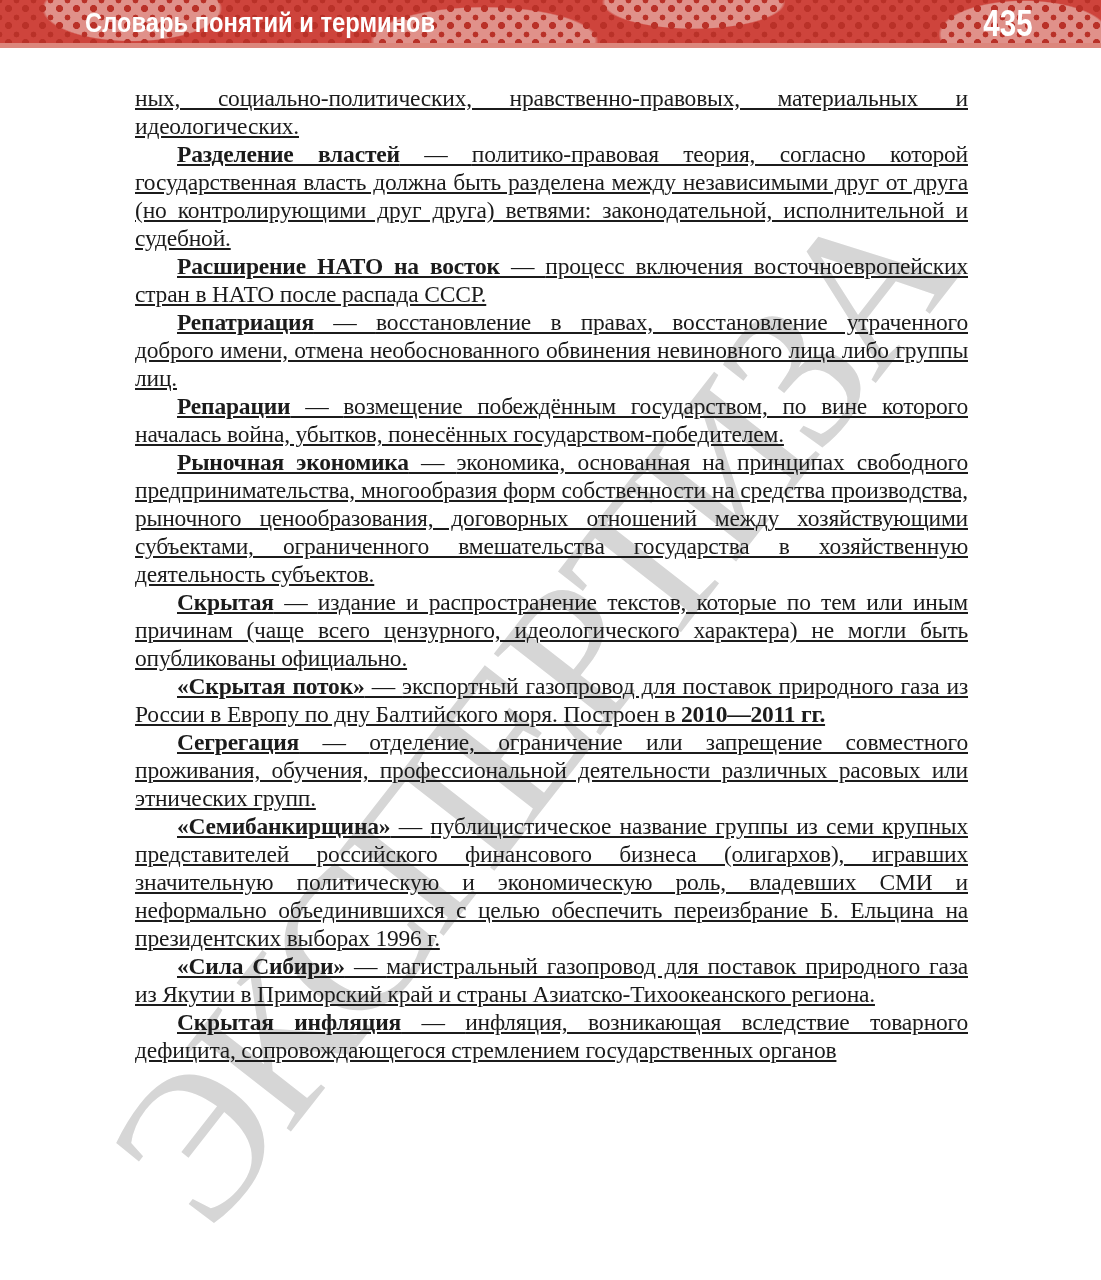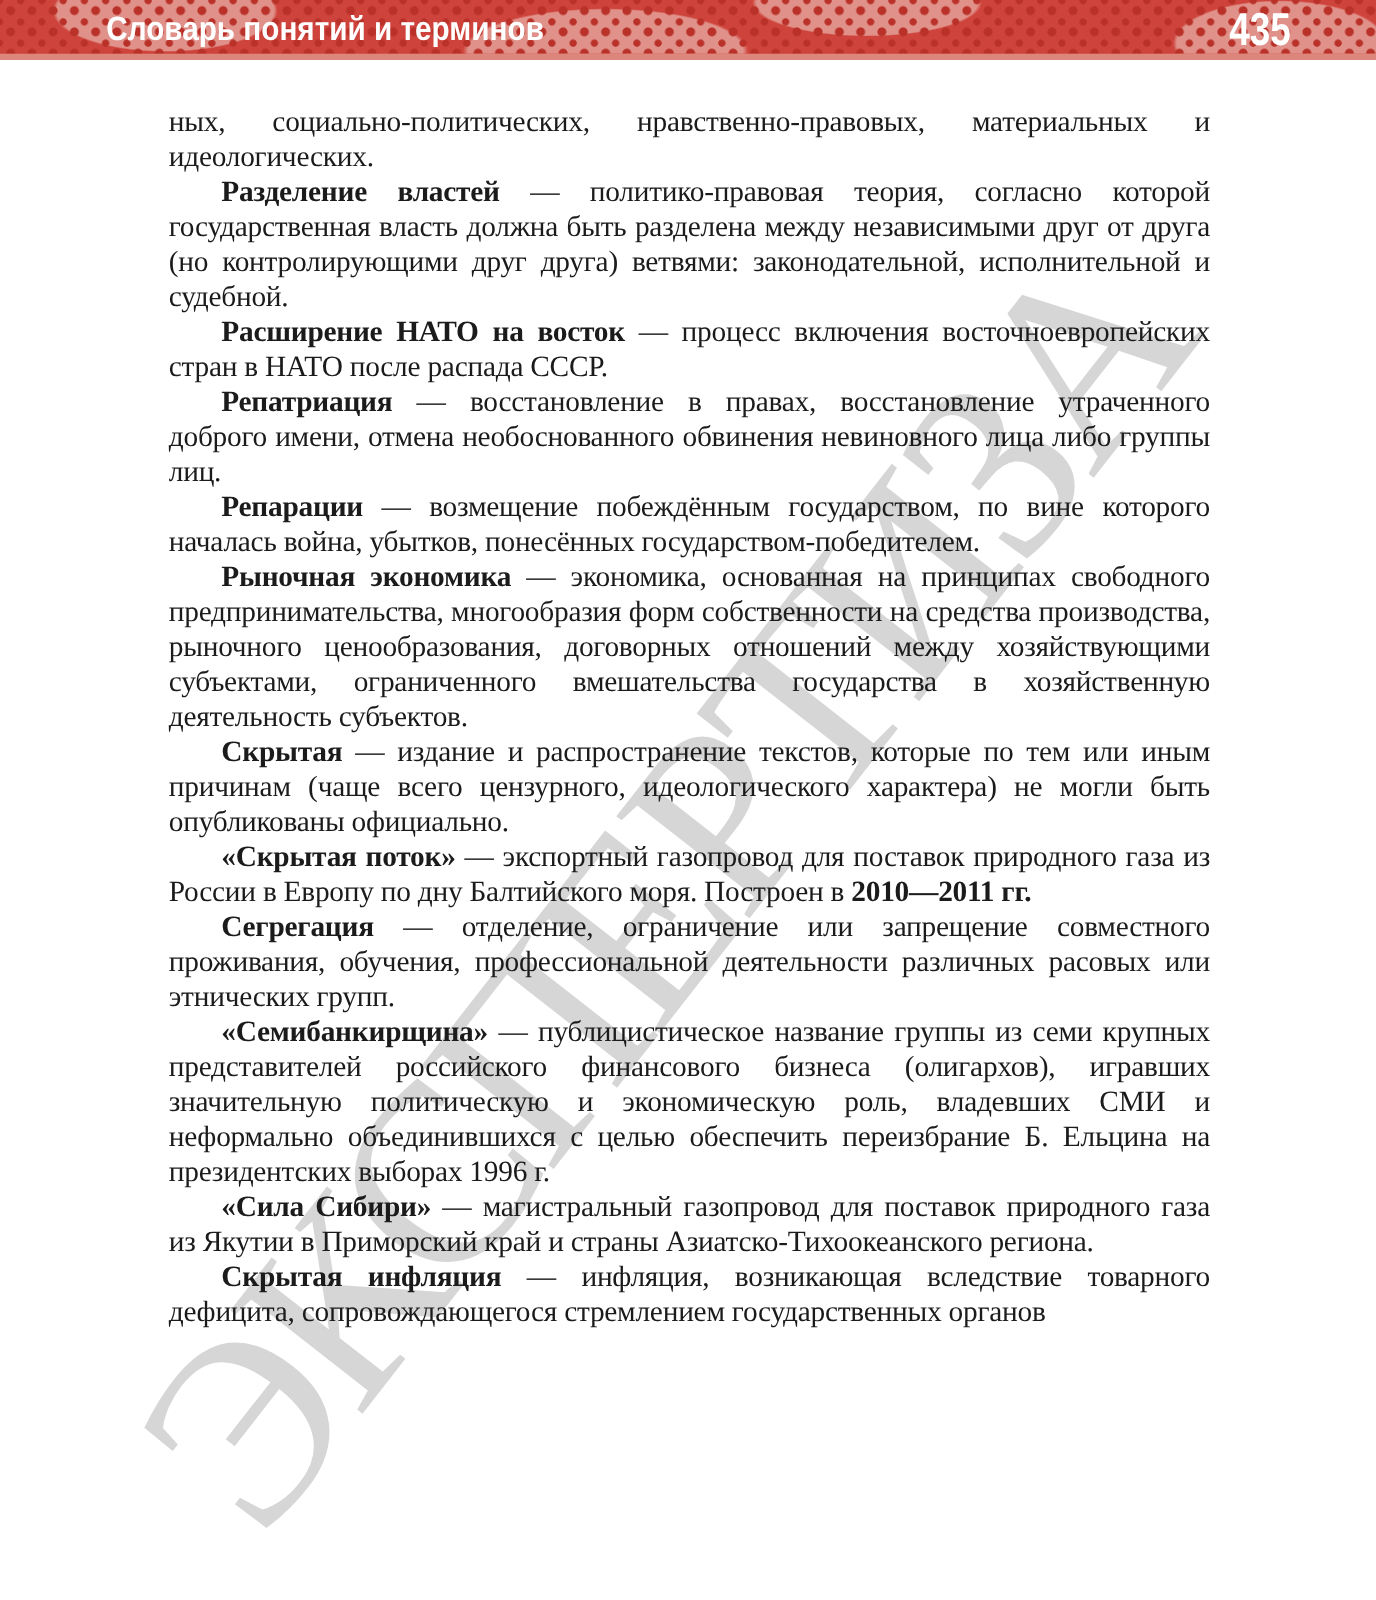--- a/index.html
+++ b/index.html
@@ -88,21 +88,21 @@
     position: absolute;
     left: 135px; top: 84px;
     width: 833px;
     z-index: 1;
     color: var(--text-color);
     font-size: 23.5px;
     line-height: 28px;
     letter-spacing: -0.2px;
     text-align: justify;
   }
-  .entry { margin: 0; text-indent: 42px; }
+  .entry { margin: 0; text-indent: 42px; text-decoration: underline; }
   .entry.no-indent { text-indent: 0; }
   .entry .term, .entry .suffix { font-weight: 700; }
 </style>
 </head>
 <body>
 
 <div class="page">
 
   <header class="header-bar">
     <span class="header-title">Словарь понятий и терминов</span>

